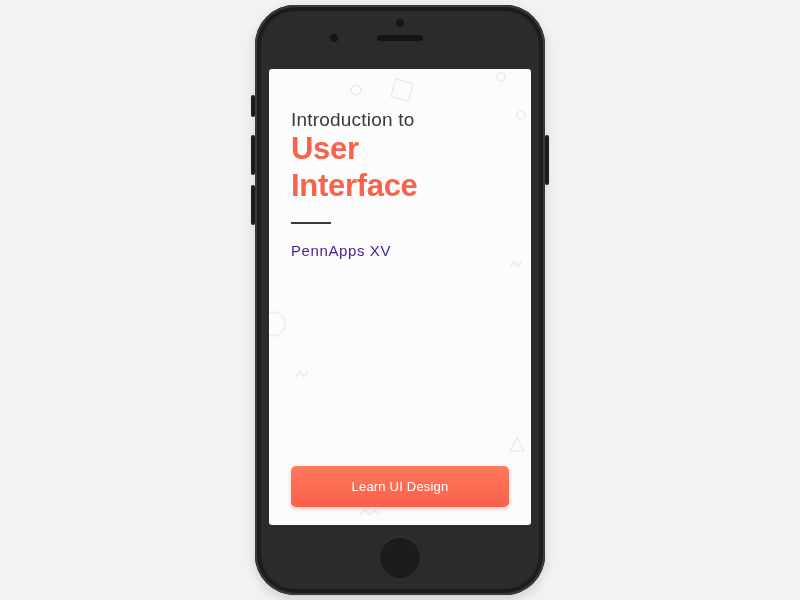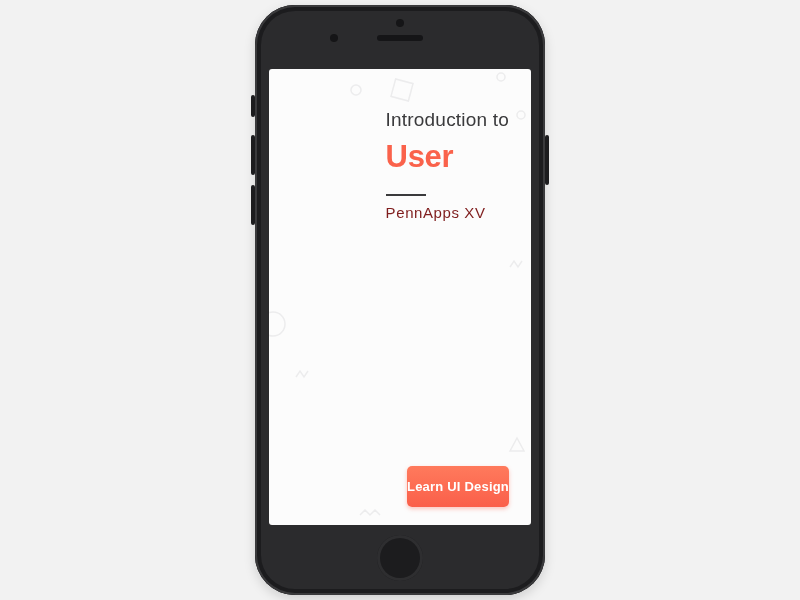--- a/index.html
+++ b/index.html
@@ -56,64 +56,63 @@
   
   .screen {
     width: 100%; height: 100%;
     background: #fcfcfc;
     border-radius: 3px;
     position: relative;
     overflow: hidden;
     padding: 40px 22px 18px 22px;
     display: flex;
     flex-direction: column;
-    align-items: flex-end;
   }
 
   
   .bg-shapes { position: absolute; inset: 0; pointer-events: none; opacity: 0.35; }
   .bg-shapes svg { position: absolute; stroke: #cfcfd2; fill: none; stroke-width: 1.5; }
 
   .content { position: relative; flex: 1; }
   .intro-line {
     font-size: 19px;
     font-weight: 400;
     color: #3a3a3c;
     letter-spacing: 0.2px;
   }
   .headline {
-    margin-top: 8px;
+    margin-top: 0;
     font-size: 31px;
     line-height: 1.18;
     font-weight: 800;
     color: #fa624b;
     letter-spacing: -0.3px;
   }
   .divider {
     margin-top: 18px;
     width: 40px; height: 2px;
     background: #3a3a3c;
   }
   .subtitle {
-    margin-top: 8px;
+    margin-top: 18px;
     font-size: 15px;
-    color: #7f1d1d;
+    color: #4c1d95;
     letter-spacing: 0.6px;
   }
 
   .actions { position: relative; }
   .cta-btn {
     width: 100%;
     padding: 13px 0;
     border: none;
     border-radius: 5px;
     background: linear-gradient(180deg, #ff7a5c 0%, #fa5f4a 100%);
     color: #fff;
     font-size: 13px;
-    font-weight: 700;
+    font-weight: 400;
     letter-spacing: 0.2px;
     cursor: pointer;
     box-shadow: 0 2px 4px rgba(250,95,74,0.35);
   }
   .dismiss-link {
     display: block;
     text-align: center;
     margin-top: 10px;
     font-size: 10px;
     color: #8b8b8e;
@@ -163,20 +162,21 @@
       <svg style="bottom:8px; left:90px" width="26" height="8">
           <path d="M1 6 L6 1 L11 6 L16 1 L21 6"></path>
         </svg>
     </div>
 
     <div class="content">
       <div class="intro-line">Introduction to</div>
 
       <div class="headline">
         <div>User</div>
+        <div>Interface</div>
       </div>
 
       <div class="divider"></div>
 
       <div class="subtitle">PennApps XV</div>
     </div>
 
     <div class="actions">
       <button class="cta-btn">Learn UI Design</button>
     </div>

